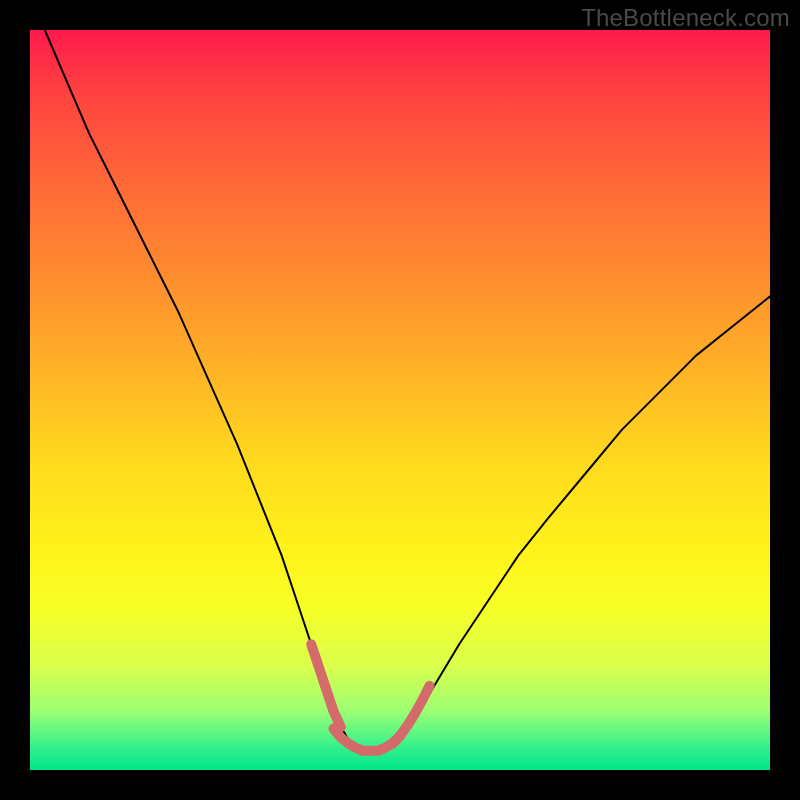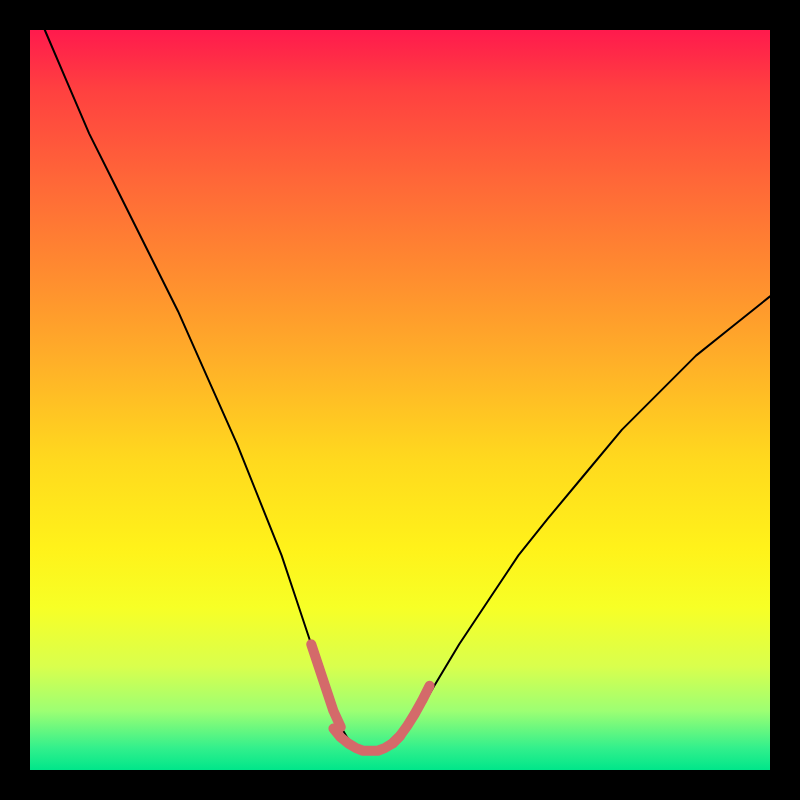--- a/index.html
+++ b/index.html
@@ -56,20 +56,21 @@
     top: 0;
     width: 740px;
     height: 740px;
     overflow: visible;
   }
 </style>
 </head>
 <body>
 
 <div class="frame">
+  <div class="watermark">TheBottleneck.com</div>
   <div class="plot">
     <svg class="curve" viewBox="0 0 740 740" preserveAspectRatio="none">
       <g id="series-group">
           <path d="M14.80 0.00 L37.00 51.80 L59.20 103.60 L88.80 162.80 L118.40 222.00 L148.00 281.20 L177.60 347.80 L207.20 414.40 L236.80 488.40 L251.60 525.40 L266.40 569.80 L281.20 614.20 L296.00 658.60 L303.40 680.80 L310.80 697.08 L318.20 708.92 L325.60 716.32 L333.00 720.76 L340.40 722.24 L347.80 722.24 L355.20 720.76 L362.60 716.32 L370.00 708.92 L384.80 688.20 L407.00 651.20 L429.20 614.20 L458.80 569.80 L488.40 525.40 L518.00 488.40 L555.00 444.00 L592.00 399.60 L629.00 362.60 L666.00 325.60 L703.00 296.00 L740.00 266.40" fill="none" stroke="#000000" stroke-width="2" stroke-linecap="round" stroke-linejoin="round"></path>
           <path d="M281.20 614.20 L288.60 636.40 L296.00 658.60 L303.40 680.80 L310.80 697.08" fill="none" stroke="#d46a6a" stroke-width="10" stroke-linecap="round" stroke-linejoin="round"></path>
           <path d="M303.40 698.56 L310.80 707.44 L318.20 713.36 L325.60 717.80 L333.00 720.76 L340.40 720.76 L347.80 720.76 L355.20 717.80 L362.60 713.36 L370.00 705.96" fill="none" stroke="#d46a6a" stroke-width="10" stroke-linecap="round" stroke-linejoin="round"></path>
           <path d="M362.60 713.36 L370.00 705.96 L377.40 695.60 L384.80 683.76 L392.20 670.44 L399.60 655.64" fill="none" stroke="#d46a6a" stroke-width="10" stroke-linecap="round" stroke-linejoin="round"></path>
         </g>
     </svg>
   </div>

